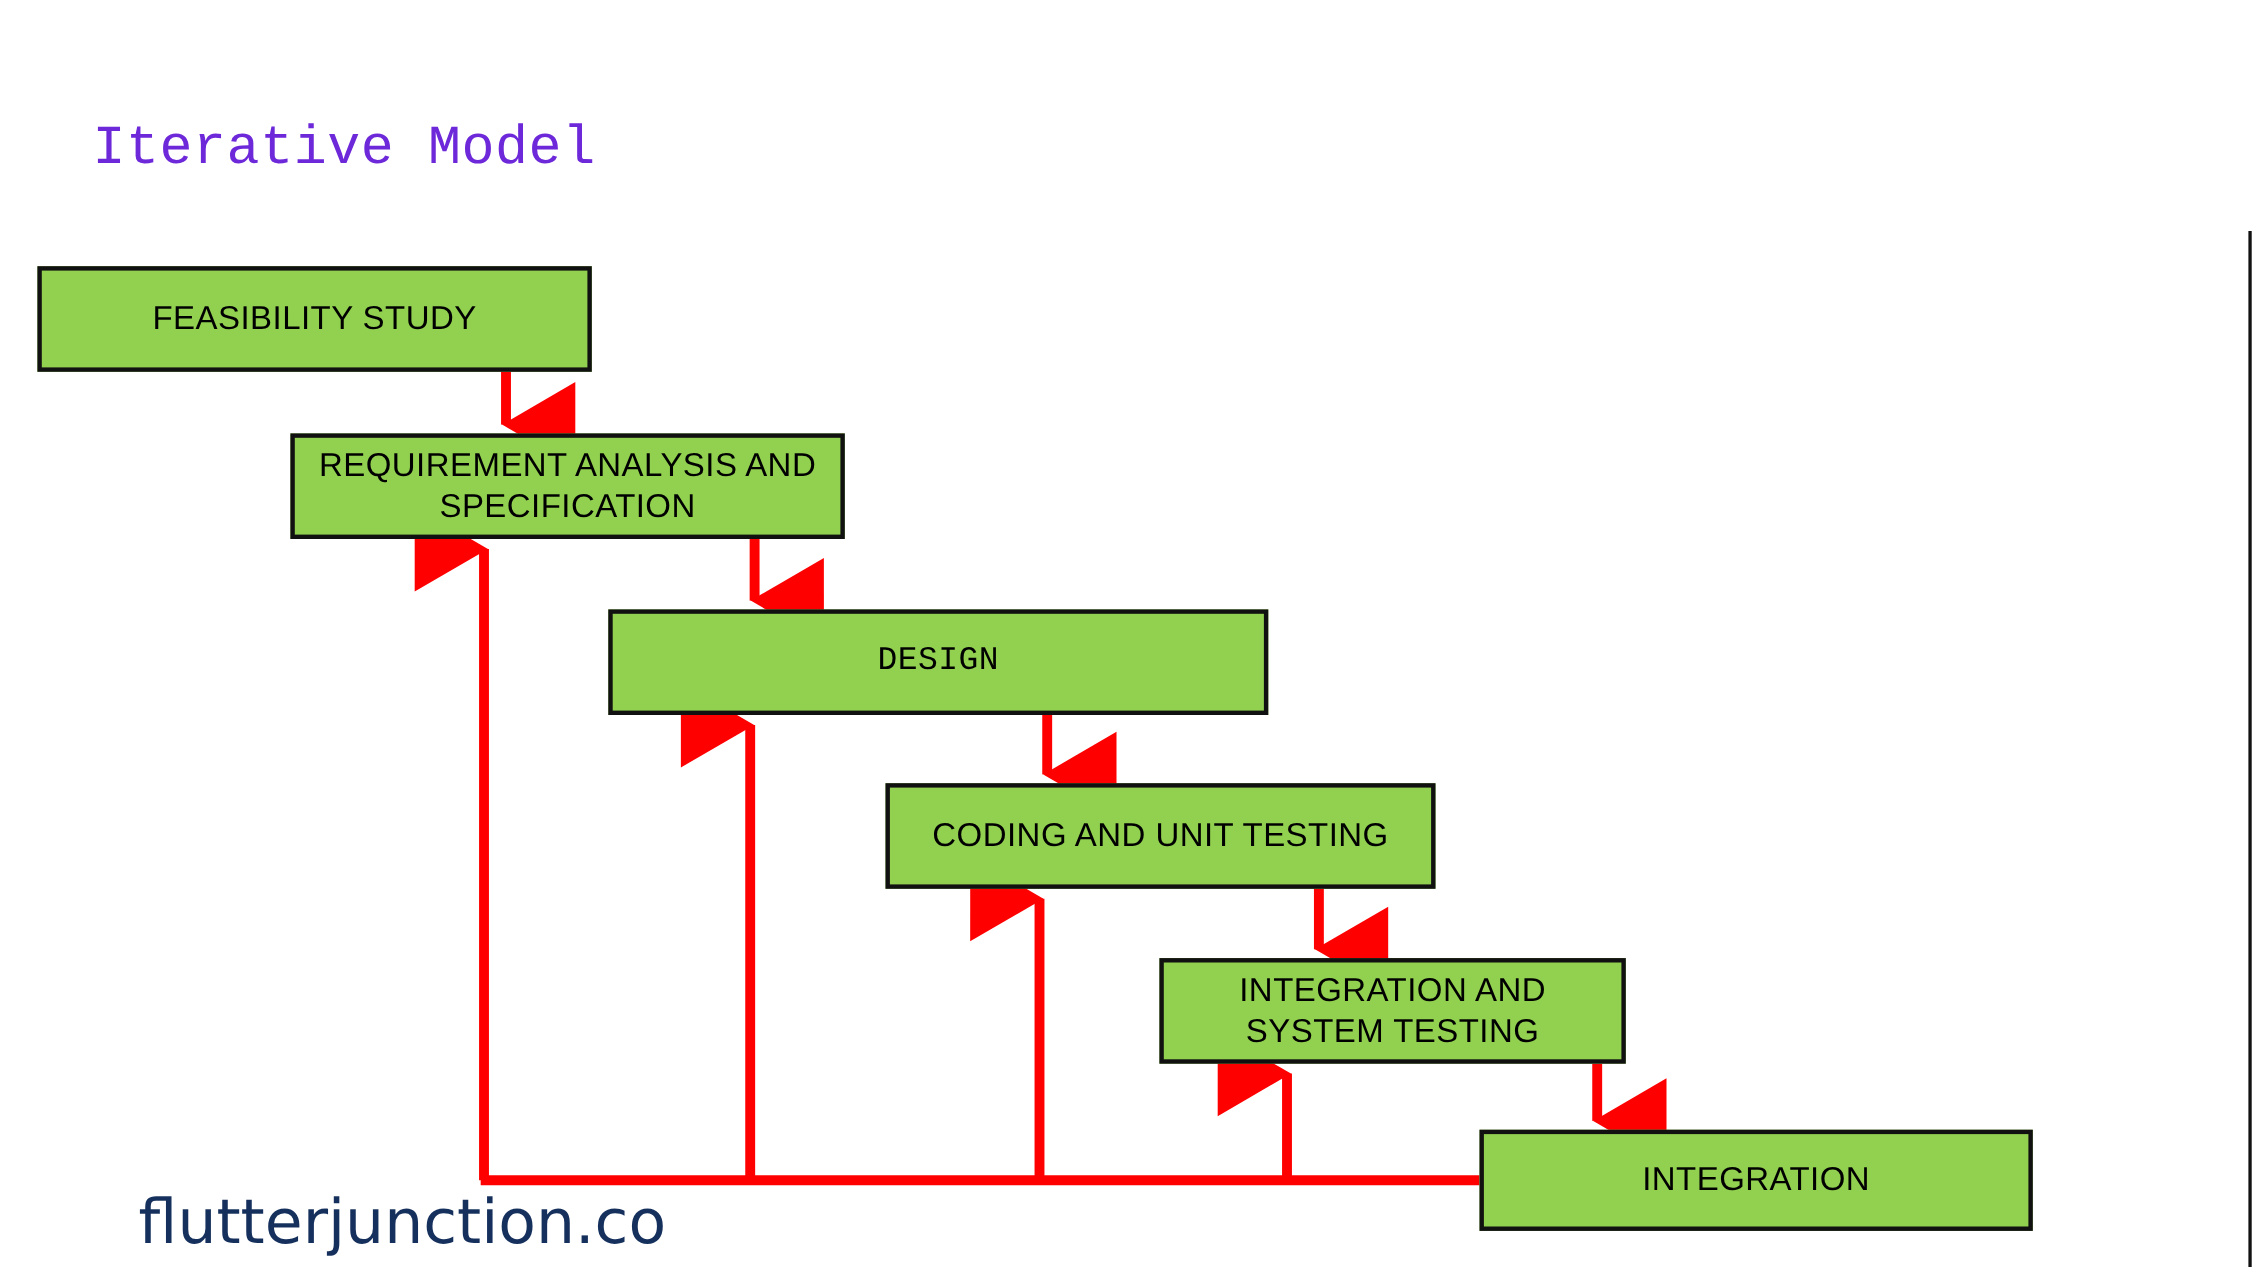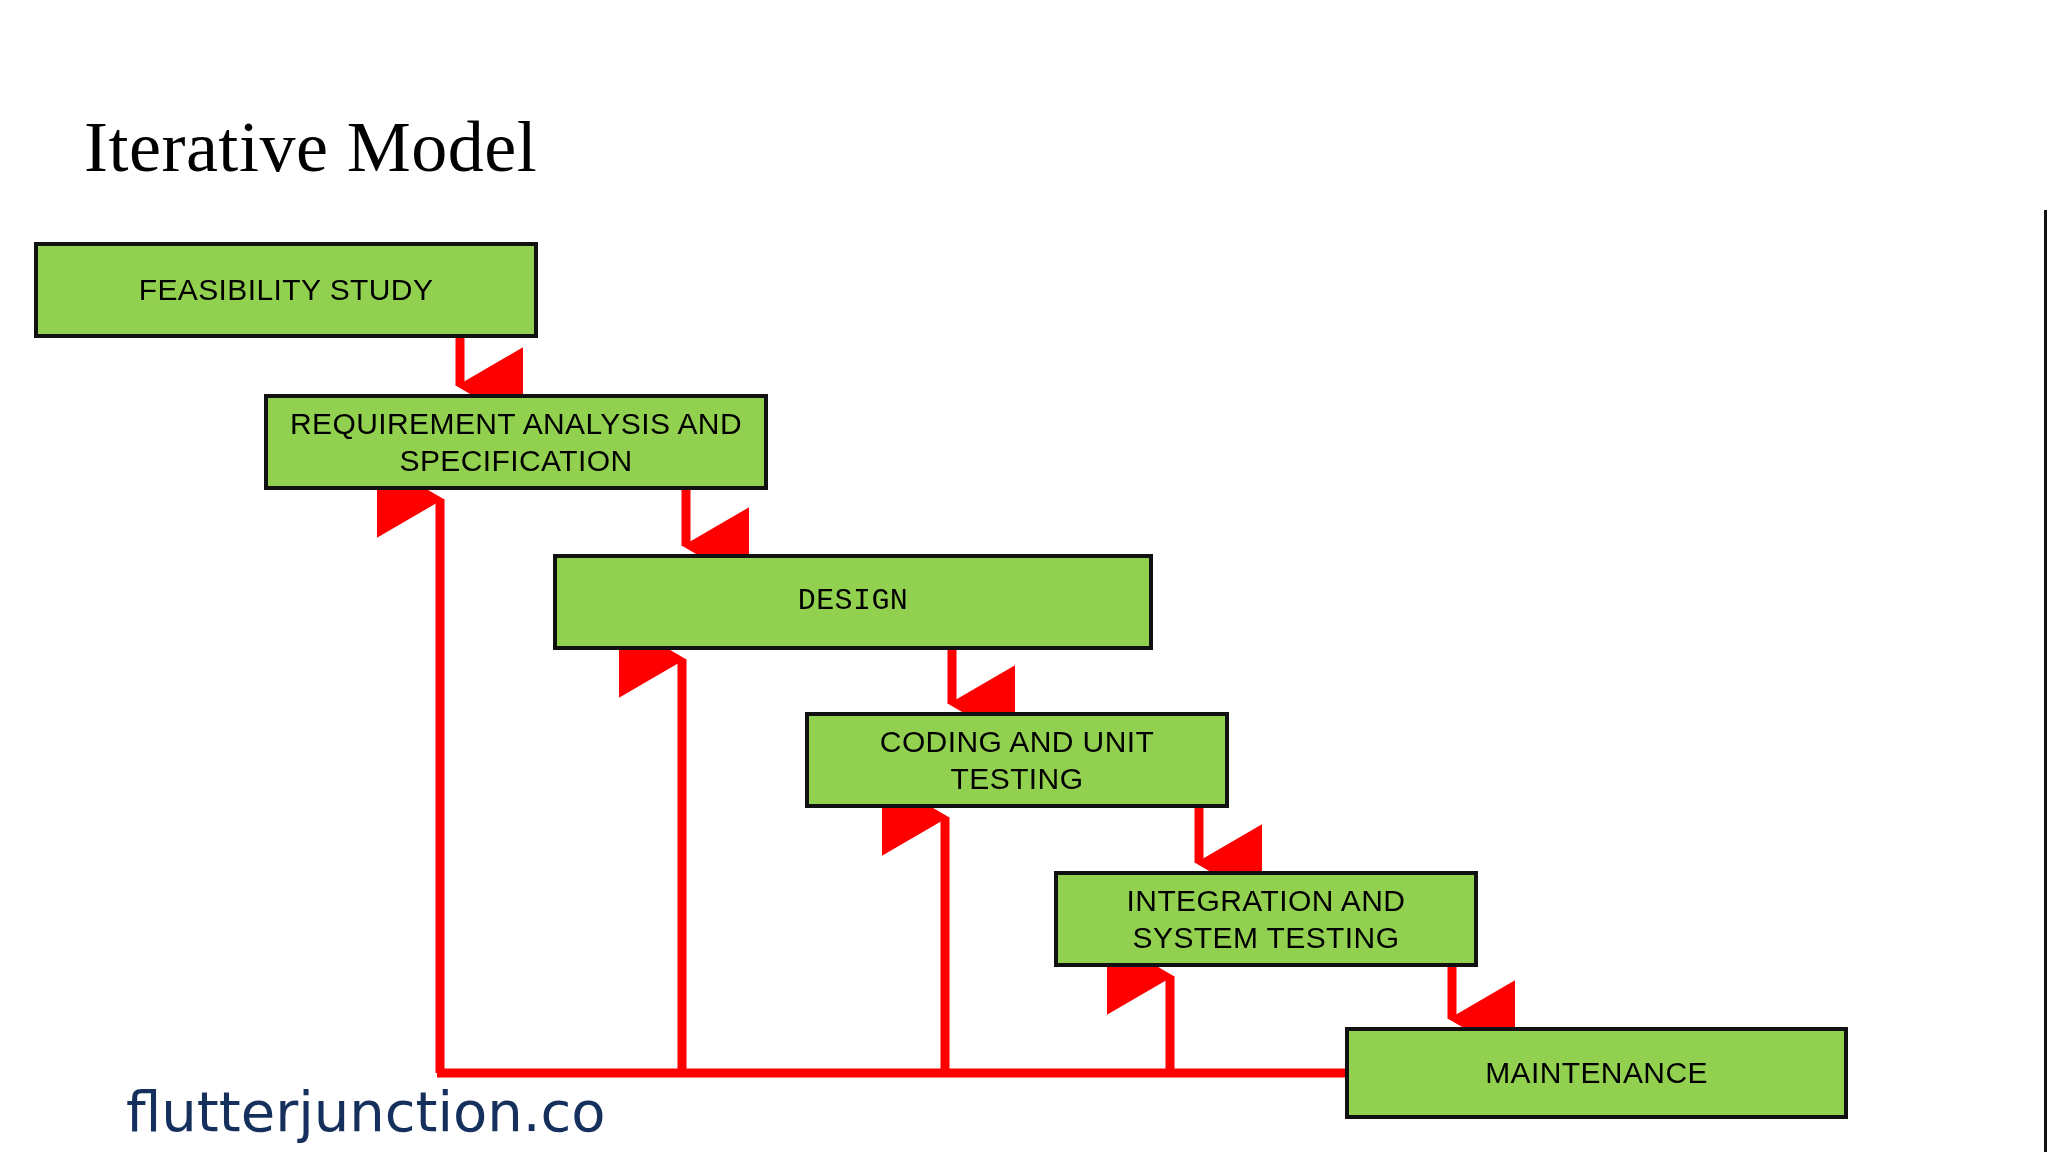--- a/index.html
+++ b/index.html
@@ -19,24 +19,24 @@
     position: absolute;
     left: 0; top: 0;
     width: 2048px;
     height: 1152px;
     background: #ffffff;
   }
   #title {
     position: absolute;
     left: 84px;
     top: 108px;
-    font-family: Liberation Serif, serif;
-    font-size: 72px;
+    font-family: Liberation Mono, monospace;
+    font-size: 50px;
     font-weight: 400;
-    color: #000000;
+    color: #6d28d9;
     letter-spacing: 0.5px;
     white-space: nowrap;
     line-height: 1.1;
   }
   #watermark {
     position: absolute;
     left: 126px;
     top: 1084px;
     font-family: "DejaVu Sans", "Liberation Sans", sans-serif;
     font-size: 56px;
@@ -119,29 +119,29 @@
   </div>
 
   <div class="phase-box" style="left:264px; top:394px; width:504px; height:96px;">
     <span>REQUIREMENT ANALYSIS AND SPECIFICATION</span>
   </div>
 
   <div class="phase-box" style="left:553px; top:554px; width:600px; height:96px;font-family:Liberation Mono, monospace;">
     <span>DESIGN</span>
   </div>
 
-  <div class="phase-box" style="left:805px; top:712px; width:424px; height:96px;">
+  <div class="phase-box" style="left:805px; top:712px; width:500px; height:96px;">
     <span>CODING AND UNIT TESTING</span>
   </div>
 
   <div class="phase-box" style="left:1054px; top:871px; width:424px; height:96px;">
     <span>INTEGRATION AND SYSTEM TESTING</span>
   </div>
 
   <div class="phase-box" style="left:1345px; top:1027px; width:503px; height:92px;">
-    <span>MAINTENANCE</span>
+    <span>INTEGRATION</span>
   </div>
 
   <div id="right-edge-line"></div>
 
   <div id="watermark">flutterjunction.co</div>
 
 </div>
 
 </body></html>

